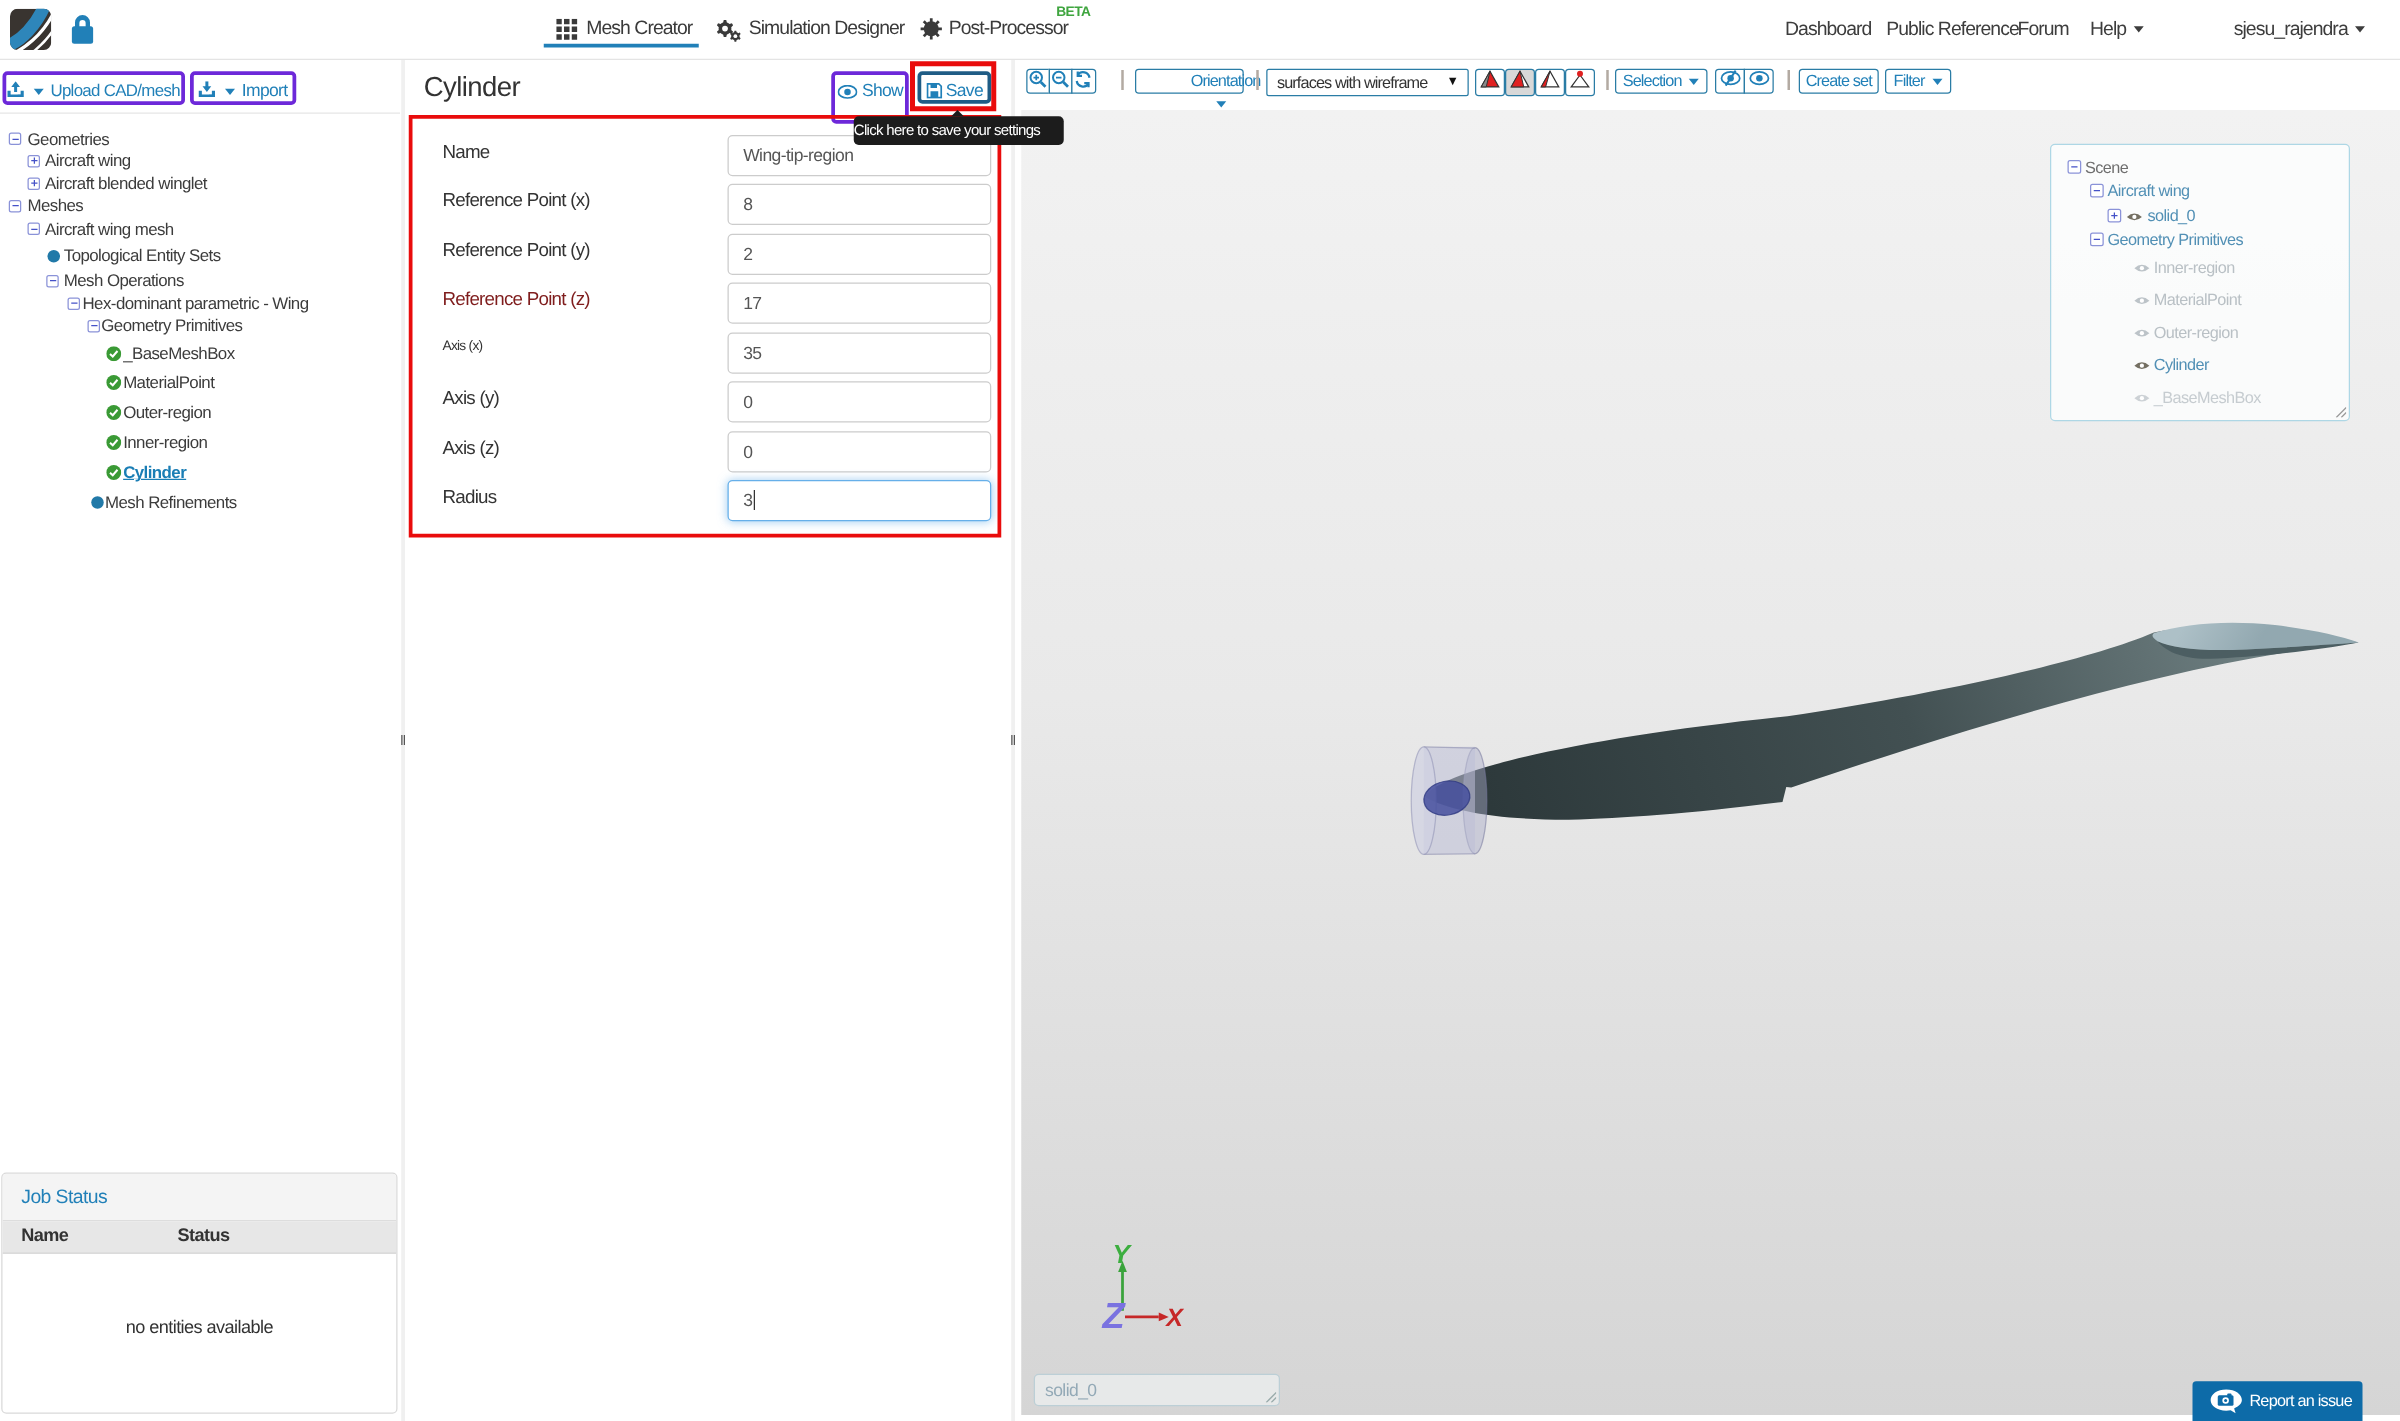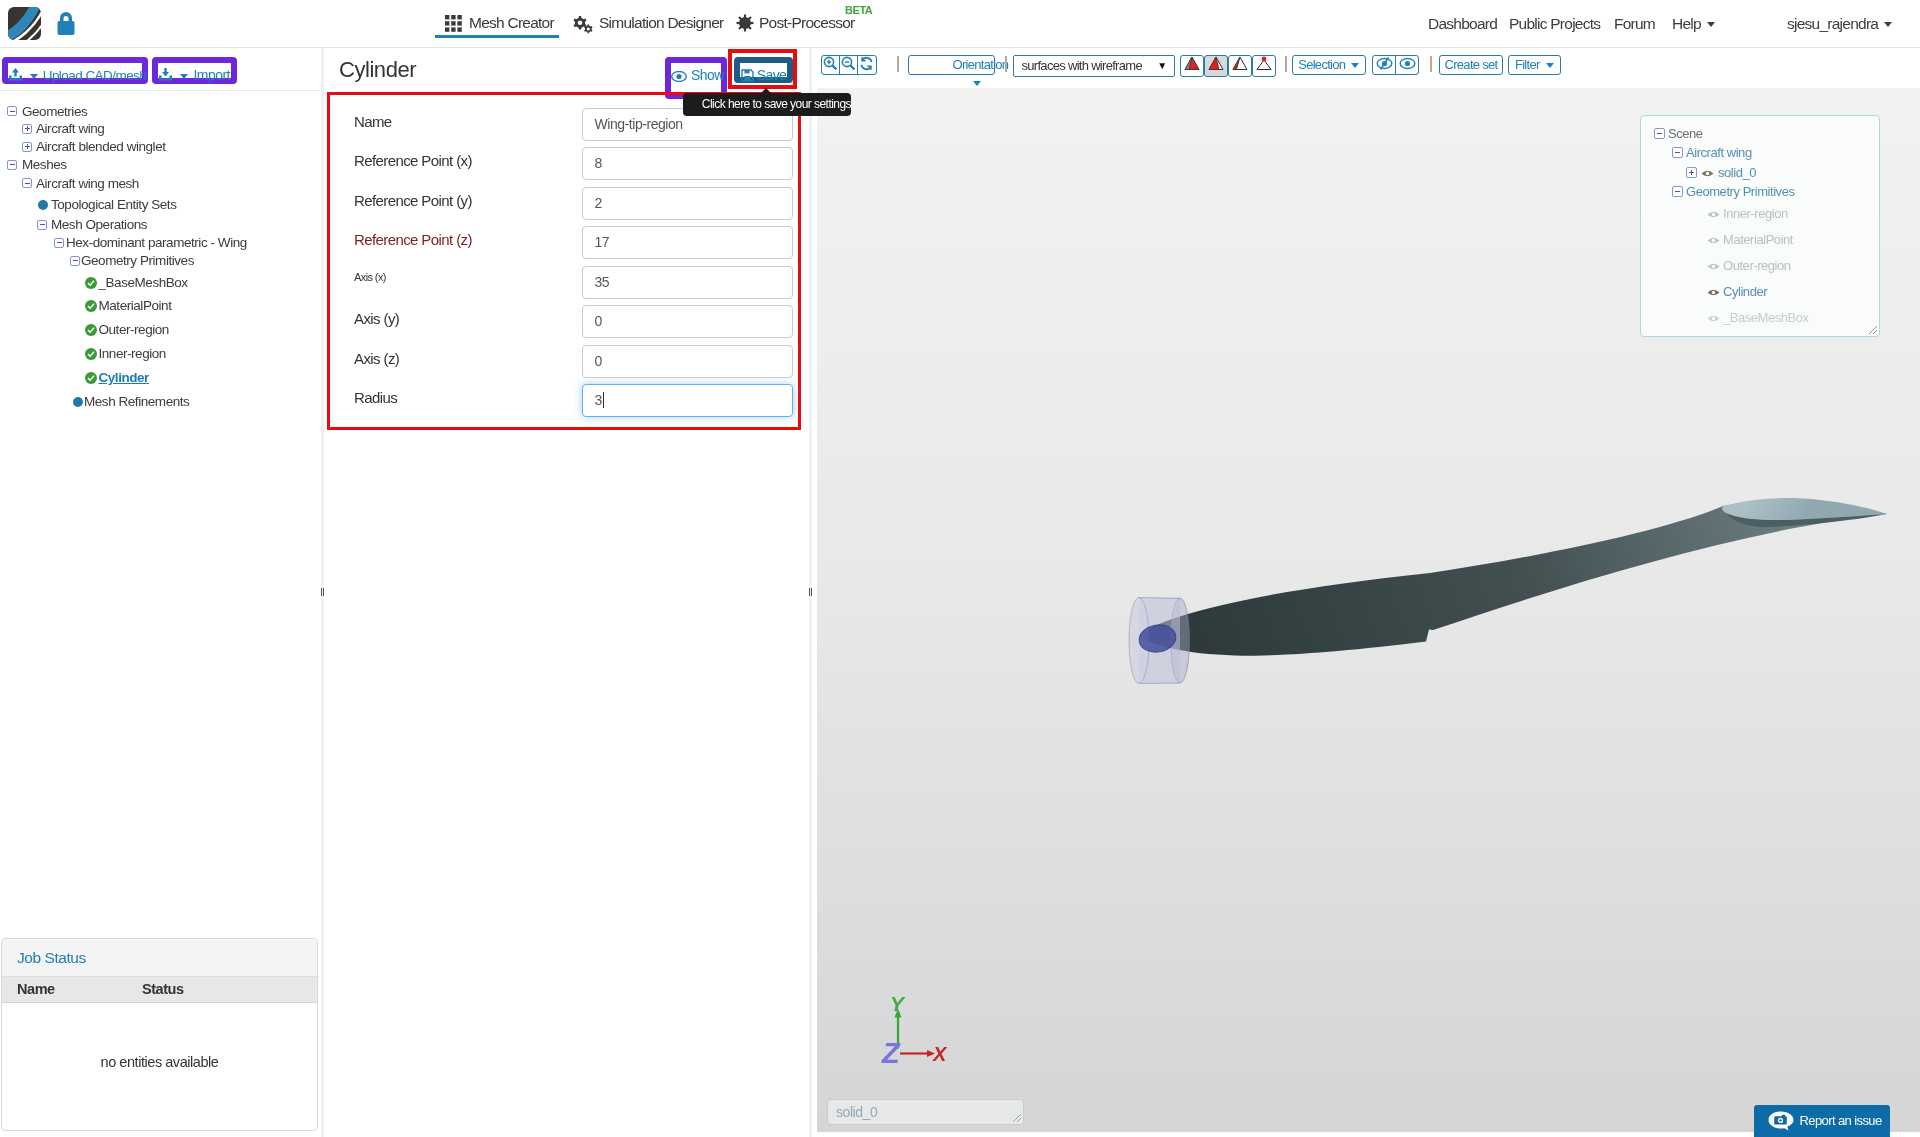--- a/index.html
+++ b/index.html
@@ -18,21 +18,21 @@
   .tabtxt { position:absolute; top:0; height:47px; line-height:46px;
     font-size:15.5px; color:#3a3a3a; letter-spacing:-0.75px; }
   #tabline { position:absolute; left:435px; top:35px; width:124px; height:3px;
     background:#2180b8; }
   .caret { display:inline-block; width:0; height:0; border-left:4.5px solid transparent;
     border-right:4.5px solid transparent; border-top:5px solid #3d3d3d;
     vertical-align:middle; margin-left:6px; }
   .caret.blue { border-top-color:#2180b8; }
 
   
-  .btn { position:absolute; background:#fff; border:6px solid #6d28d9;
+  .btn { position:absolute; background:#fff; border:3px solid #6d28d9;
     border-radius:4px; color:#2180b8; font-size:14px; text-align:center;
     white-space:nowrap; letter-spacing:-0.55px; }
 
   
   #sidebar { position:absolute; left:0; top:48px; width:320px; height:1089px; background:#fff; }
   #sidehr { position:absolute; left:0; top:42px; width:320px; height:1px; background:#e6e6e6; }
   .trow { position:absolute; white-space:nowrap; font-size:13.5px; color:#3c3c3c; }
   .pm { position:absolute; width:10px; height:10px; border:1px solid #8a92d8;
     border-radius:2px; background:#fff; box-sizing:border-box; }
   .pm i { position:absolute; left:1.5px; top:3.5px; width:5px; height:1px; background:#4552c8; }
@@ -60,21 +60,21 @@
   .inputbox { position:absolute; left:257.5px; width:211px; height:33px;
     border:1px solid #ccc; border-radius:4px; background:#fff; font-size:14px;
     color:#555; line-height:31px; padding-left:12px; }
   .inputbox.focus { border:1px solid #66afe9; box-shadow:0 0 8px rgba(102,175,233,.6); }
   #redform { position:absolute; left:3px; top:44px; width:474px; height:338px;
     border:3px solid #e90c0c; z-index:5; }
   #redsave { position:absolute; left:404px; top:1px; width:69px; height:40px;
     border:4px solid #e90c0c; z-index:6; }
   #tooltip { position:absolute; left:359px; top:45px; width:168px; height:23px;
     background:#1c1c1c; border-radius:4px; color:#fff; font-size:12px;
-    line-height:23px; text-align:right; z-index:25; white-space:nowrap;
+    line-height:23px; text-align:left; z-index:25; white-space:nowrap;
     letter-spacing:-0.55px; }
   #tooltiparrow { position:absolute; left:437px; top:40px; width:0; height:0;
     border-left:5px solid transparent; border-right:5px solid transparent;
     border-bottom:5px solid #1c1c1c; z-index:25; }
 
   
   #viewer { position:absolute; left:817px; top:48px; width:1103px; height:1089px; background:#fff; }
   #canvas { position:absolute; left:0; top:39.5px; width:1103px; height:1044.5px;
     background:linear-gradient(180deg,#f2f2f2 0%,#e9e9e9 45%,#d5d5d5 100%); }
   .tbtn { position:absolute; top:6.5px; height:20px; background:#fff;
@@ -162,21 +162,21 @@
             <line x1="12.5" y1="12.5" x2="15" y2="15"></line>
           <line x1="3" y1="15" x2="5.5" y2="12.5"></line>
             <line x1="12.5" y1="5.5" x2="15" y2="3"></line>
         </g>
       </g>
     </svg>
     <div class="tabtxt" style="left:759px">Post-Processor</div>
     <div class="abs" style="left:845px;top:4px;font-size:11px;font-weight:bold;color:#3fa53f;">BETA</div>
 
     <div class="hlink" style="left:1428px">Dashboard</div>
-    <div class="hlink" style="left:1509px">Public Projects</div>
+    <div class="hlink" style="left:1509px">Public Reference</div>
     <div class="hlink" style="left:1614px">Forum</div>
     <div class="hlink" style="left:1672px">Help<span class="caret"></span></div>
     <div class="hlink" style="left:1787px">sjesu_rajendra<span class="caret"></span></div>
   </div>
 
   <div id="sidebar">
     <div class="btn" style="left:1.5px;top:9px;width:146px;height:27px;line-height:25px;font-size:13.5px;">
       <svg style="vertical-align:-3px" width="15" height="15" viewBox="0 0 15 15">
         <g fill="#2180b8">
             <path d="M7.5 0 L11 4.5 L8.7 4.5 L8.7 8.5 L6.3 8.5 L6.3 4.5 L4 4.5 Z"></path>

